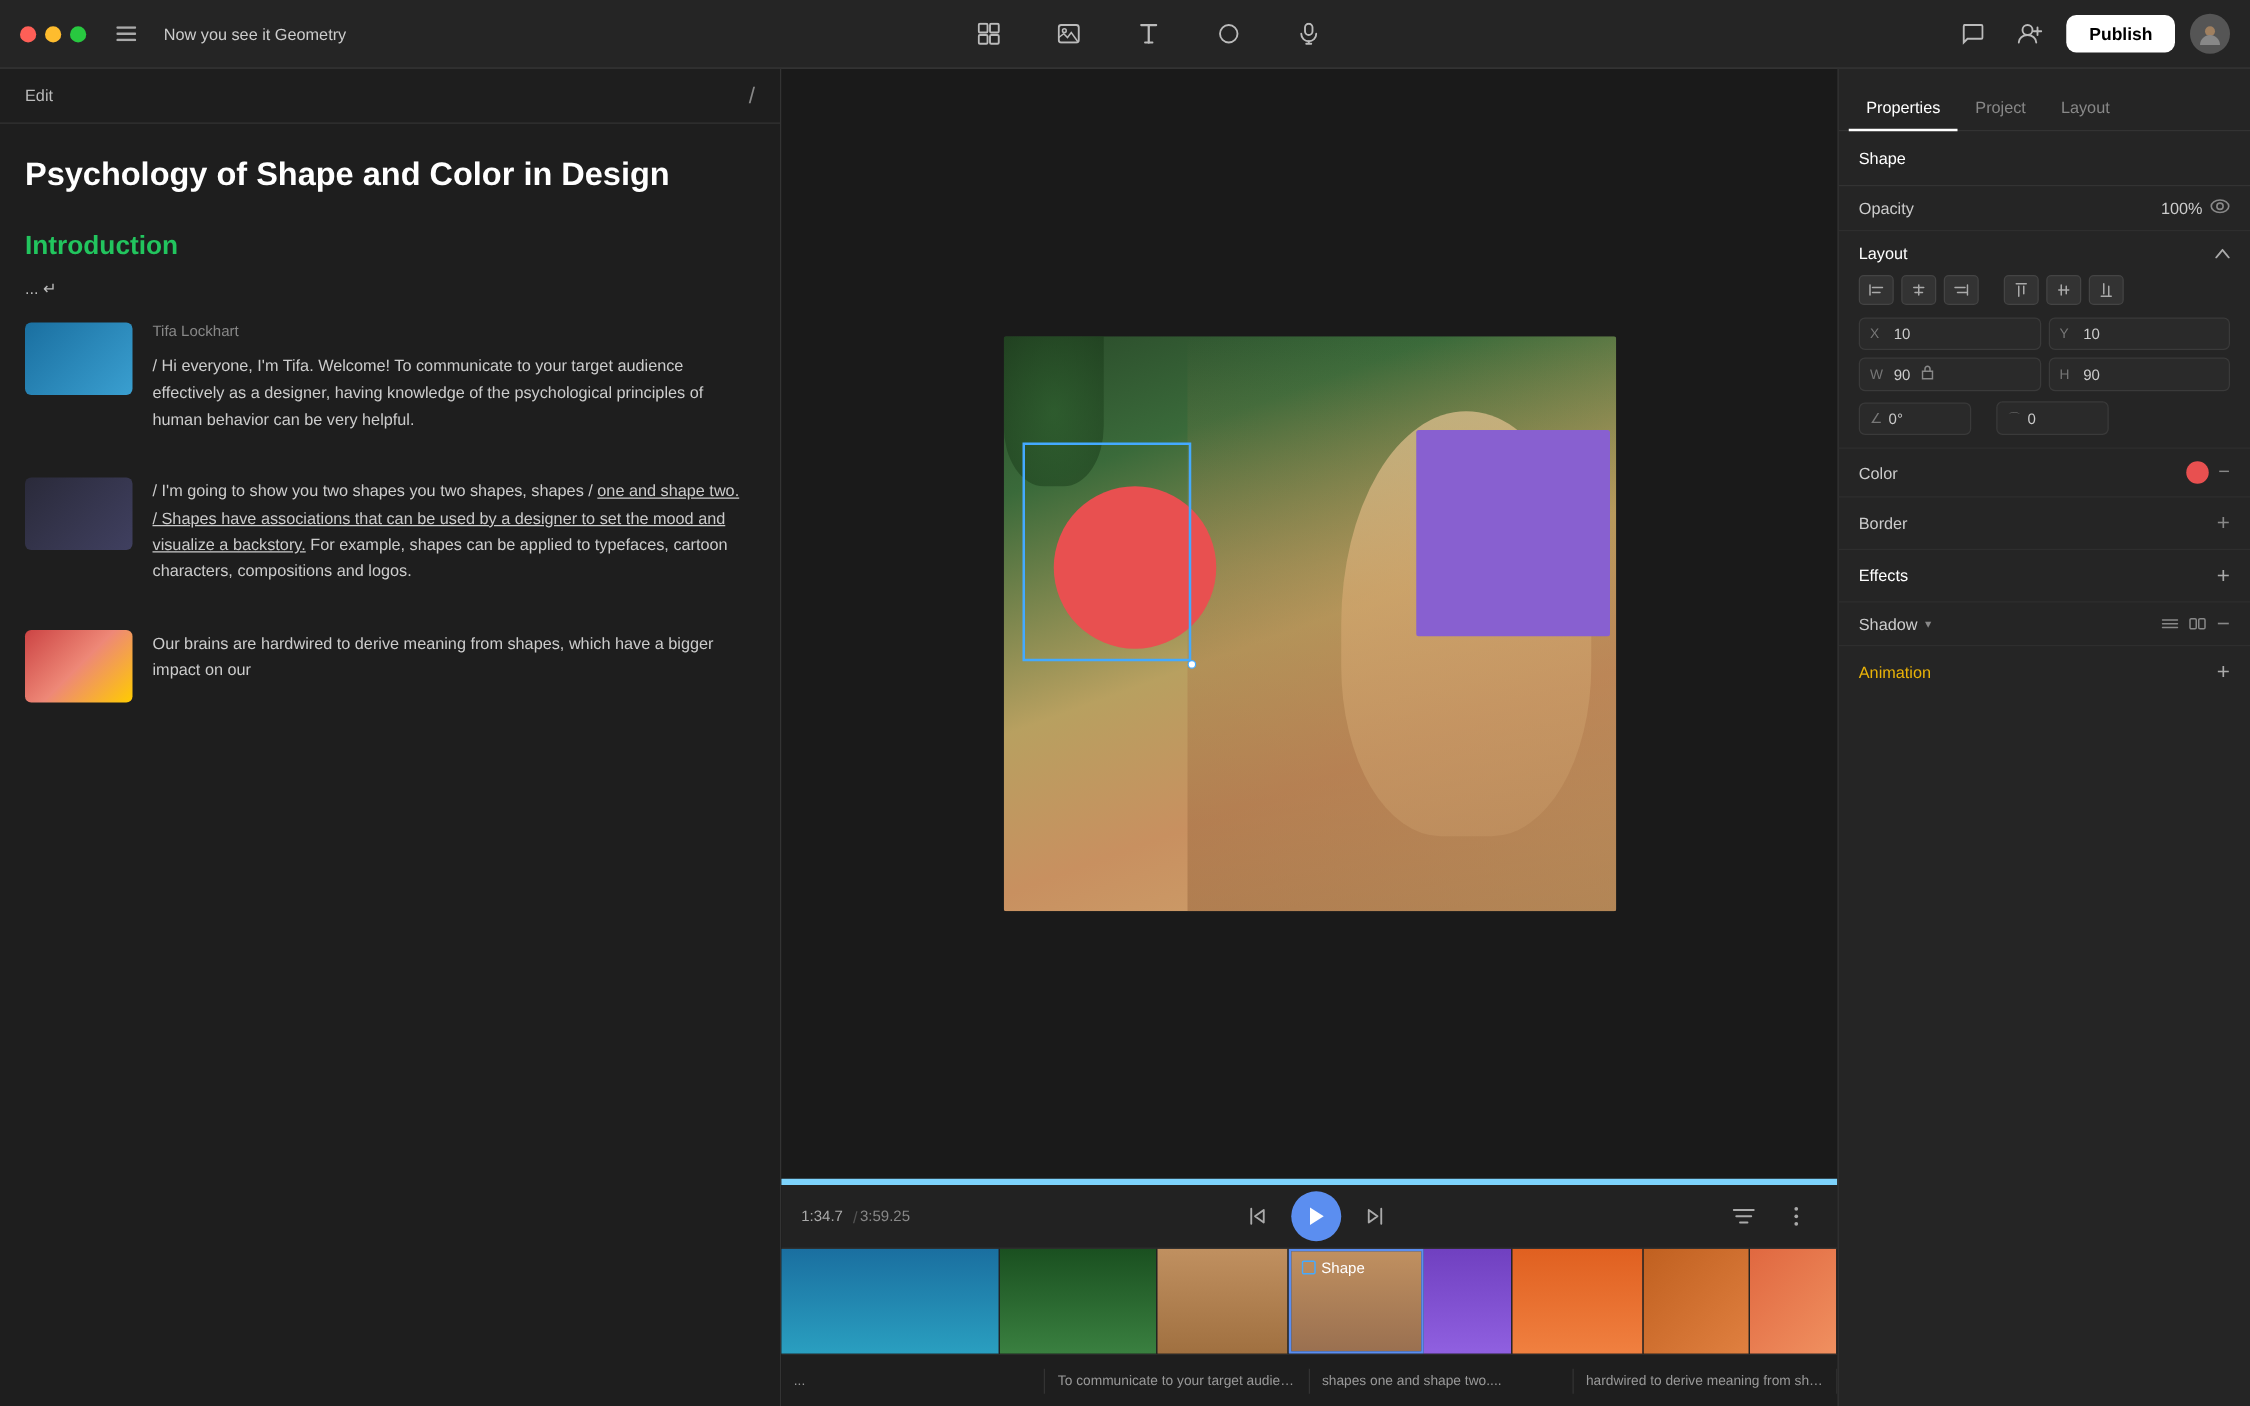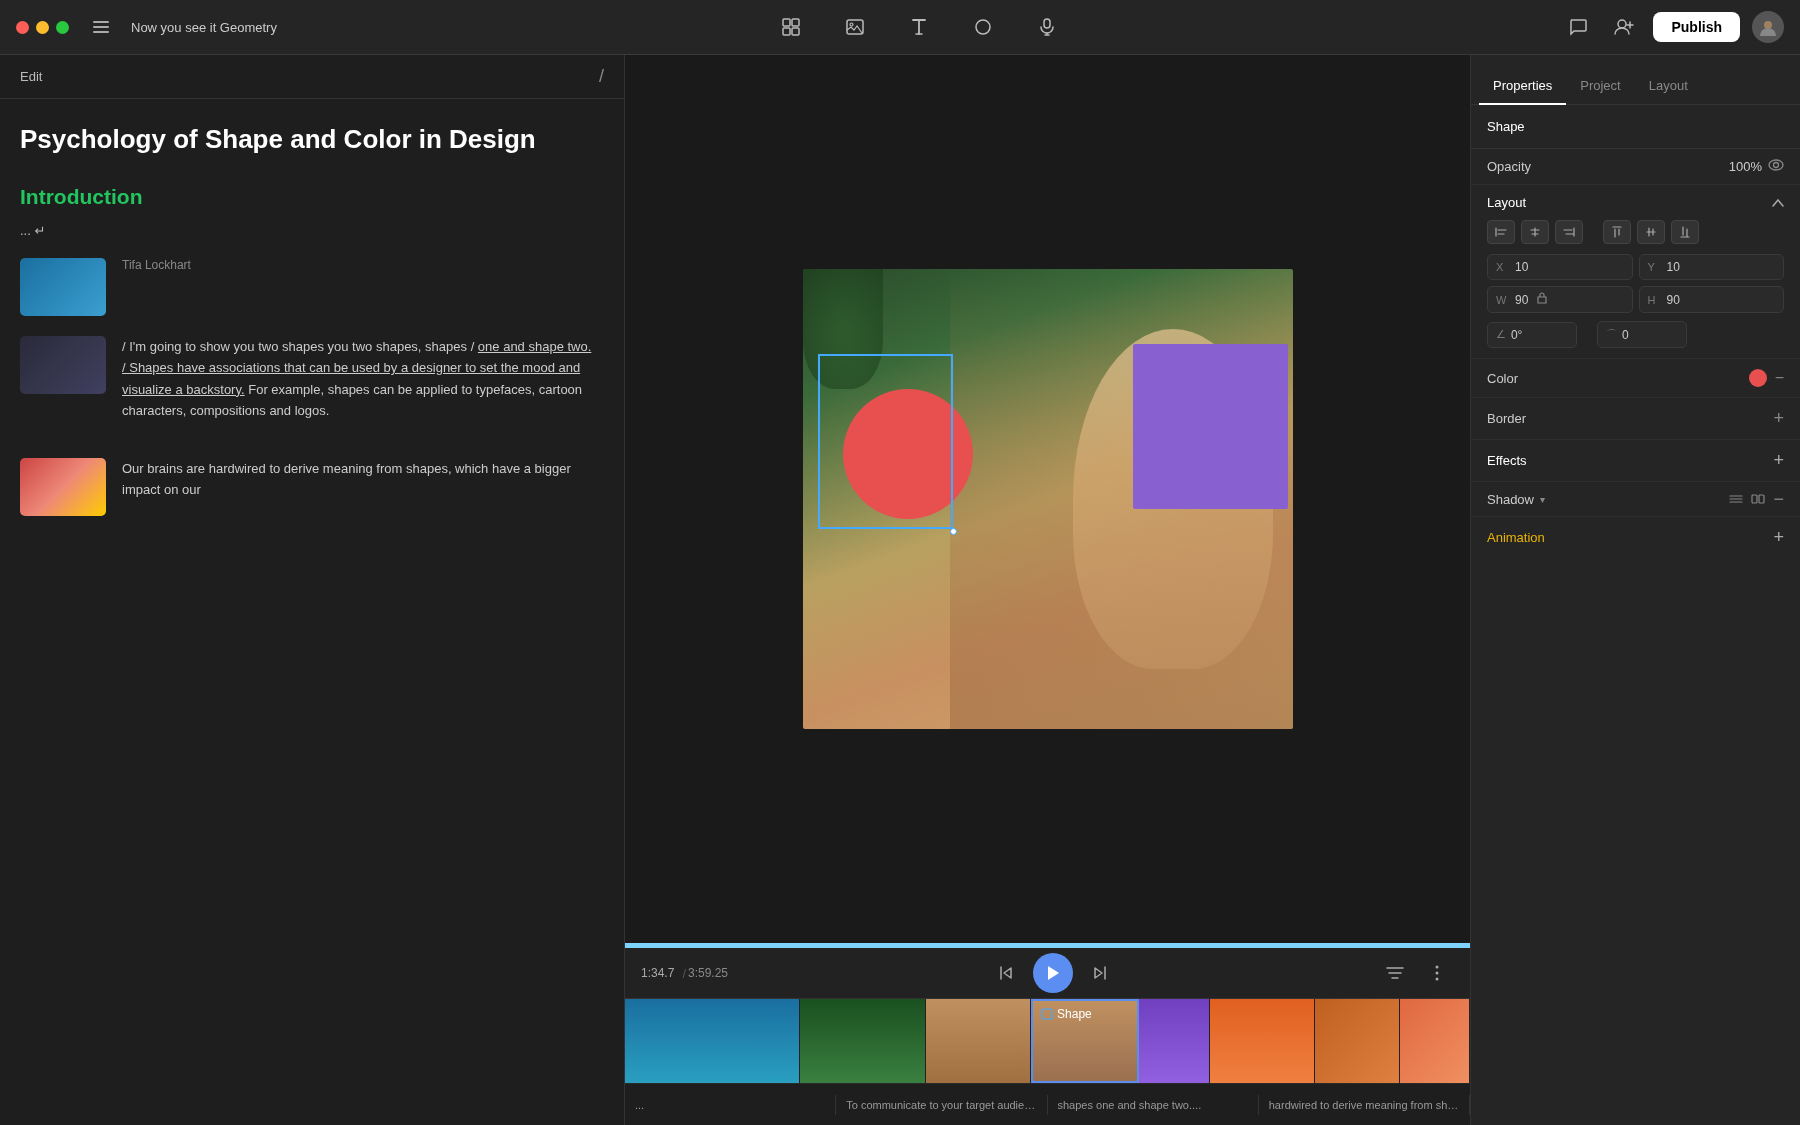--- a/index.html
+++ b/index.html
@@ -457,20 +457,21 @@
 
       <div class="content-section">
         <div class="section-title">Introduction</div>
         <div class="intro-text">... ↵</div>
       </div>
 
       <div class="content-row">
         <div class="thumb thumb-blue" style="width:86px;height:58px;border-radius:5px;background:linear-gradient(135deg,#1a6fa0,#3a9fd0);flex-shrink:0;"></div>
         <div class="text-block">
           <div class="author-name">Tifa Lockhart</div>
+          <div class="body-text">/ Hi everyone, I'm Tifa. Welcome! To communicate to your target audience effectively as a designer, having knowledge of the psychological principles of human behavior can be very helpful.</div>
         </div>
       </div>
 
       <div class="content-row">
         <div class="thumb" style="width:86px;height:58px;border-radius:5px;background:linear-gradient(135deg,#2a2a3a,#404060);flex-shrink:0;"></div>
         <div class="text-block">
           <div class="body-text">
             / I'm going to show you two shapes you two shapes, shapes / <span class="underline-text">one and shape two. / Shapes have associations that can be used by a designer to set the mood and visualize a backstory.</span> For example, shapes can be applied to typefaces, cartoon characters, compositions and logos.
           </div>
         </div>

